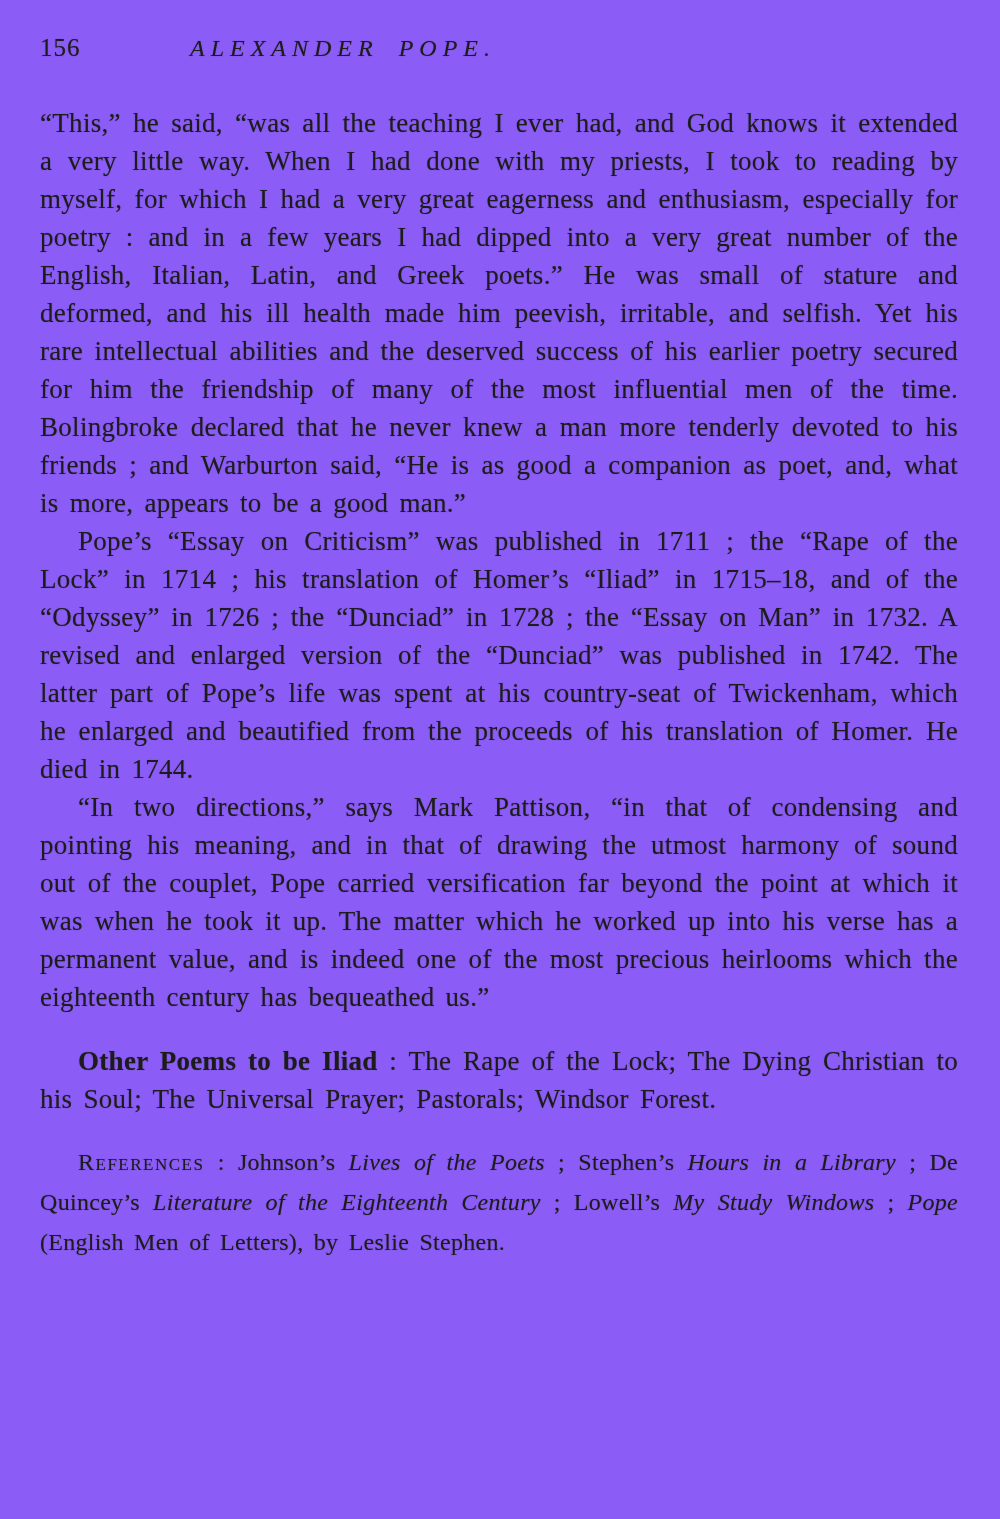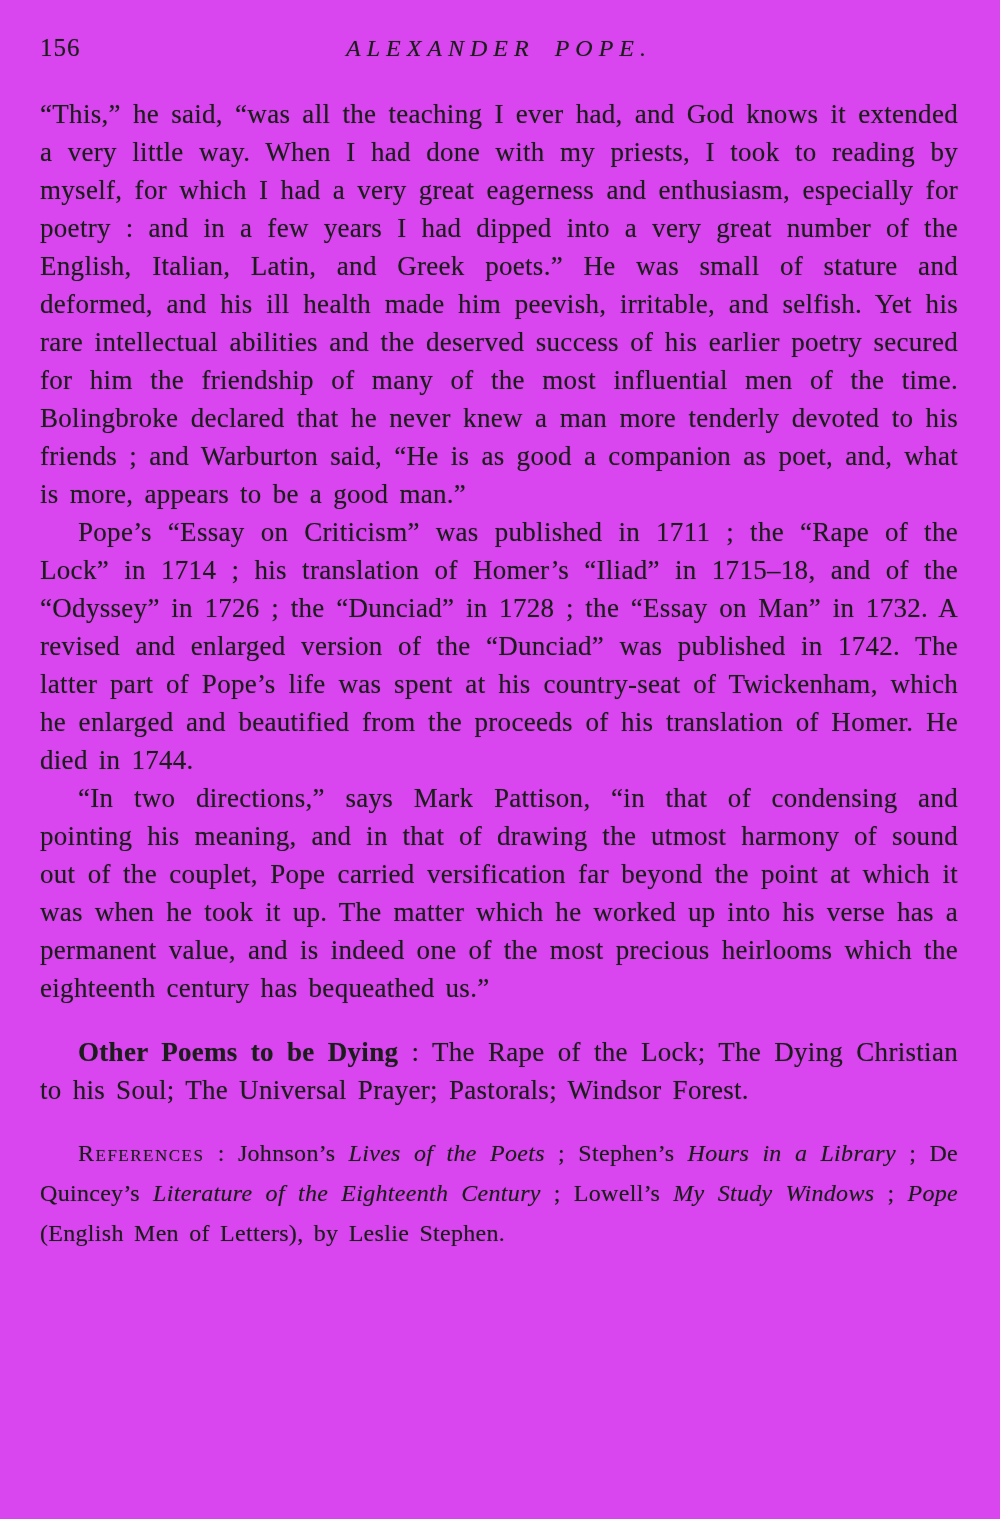--- a/index.html
+++ b/index.html
@@ -5,50 +5,49 @@
   html, body {
     margin: 0;
     padding: 0;
     background: #ffffff;
   }
   .page {
     position: relative;
     box-sizing: border-box;
     width: 1000px;
     height: 1519px;
-    background: #d946ef;
+    background: #8b5cf6;
     font-family: "Liberation Serif", "DejaVu Serif", serif;
     color: #1c1c1c;
     padding: 34px 42px 0 40px;
     overflow: hidden;
     text-shadow: 0 0 1px rgba(40,40,40,0.45);
   }
   .running-head {
     display: flex;
     align-items: baseline;
     height: 34px;
   }
   .page-num {
     width: 150px;
     font-size: 25px;
     letter-spacing: 1px;
   }
   .head-title {
     flex: 1;
-    text-align: center;
     font-style: italic;
     font-size: 24px;
     letter-spacing: 6px;
     word-spacing: 8px;
   }
   .head-spacer {
     width: 150px;
   }
   .text-block {
-    margin-top: 27px;
+    margin-top: 36px;
     font-size: 27px;
     line-height: 38px;
     text-align: justify;
     word-spacing: 4px;
     letter-spacing: 0.3px;
   }
   p { margin: 0; }
   .indent { text-indent: 38px; }
   .other-poems { margin-top: 26px; }
   .other-poems .lead { font-weight: bold; }
@@ -77,19 +76,19 @@
 
   <main class="text-block">
 
     <p class="body-para">“This,” he said, “was all the teaching I ever had, and God knows it extended a very little way. When I had done with my priests, I took to reading by myself, for which I had a very great eagerness and enthusiasm, especially for poetry : and in a few years I had dipped into a very great number of the English, Italian, Latin, and Greek poets.” He was small of stature and deformed, and his ill health made him peevish, irritable, and selfish. Yet his rare intellectual abilities and the deserved success of his earlier poetry secured for him the friendship of many of the most influential men of the time. Bolingbroke declared that he never knew a man more tenderly devoted to his friends ; and Warburton said, “He is as good a companion as poet, and, what is more, appears to be a good man.”</p>
 
     <p class="body-para indent">Pope’s “Essay on Criticism” was published in 1711 ; the “Rape of the Lock” in 1714 ; his translation of Homer’s “Iliad” in 1715–18, and of the “Odyssey” in 1726 ; the “Dunciad” in 1728 ; the “Essay on Man” in 1732. A revised and enlarged version of the “Dunciad” was published in 1742. The latter part of Pope’s life was spent at his country-seat of Twickenham, which he enlarged and beautified from the proceeds of his translation of Homer. He died in 1744.</p>
 
 
     <p class="body-para indent">“In two directions,” says Mark Pattison, “in that of condensing and pointing his meaning, and in that of drawing the utmost harmony of sound out of the couplet, Pope carried versification far beyond the point at which it was when he took it up. The matter which he worked up into his verse has a permanent value, and is indeed one of the most precious heirlooms which the eighteenth century has bequeathed us.”</p>
 
-    <p class="body-para indent other-poems"><span class="lead">Other Poems to be Dying</span><span class="rm"> : </span><span class="rm">The Rape of the Lock; The Dying Christian to his Soul; The Universal Prayer; Pastorals; Windsor Forest.</span></p>
+    <p class="body-para indent other-poems"><span class="lead">Other Poems to be Iliad</span><span class="rm"> : </span><span class="rm">The Rape of the Lock; The Dying Christian to his Soul; The Universal Prayer; Pastorals; Windsor Forest.</span></p>
 
     <p class="body-para indent references"><span class="smallcaps">References</span><span class="rm"> : </span><span class="rm">Johnson’s </span><span class="it">Lives of the Poets</span><span class="rm"> ; Stephen’s </span><span class="it">Hours in a Library</span><span class="rm"> ; De Quincey’s </span><span class="it">Literature of the Eighteenth Century</span><span class="rm"> ; Lowell’s </span><span class="it">My Study Windows</span><span class="rm"> ; </span><span class="it">Pope</span><span class="rm"> (English Men of Letters), by Leslie Stephen.</span></p>
 
   </main>
 
 </div>
 
 </body></html>

